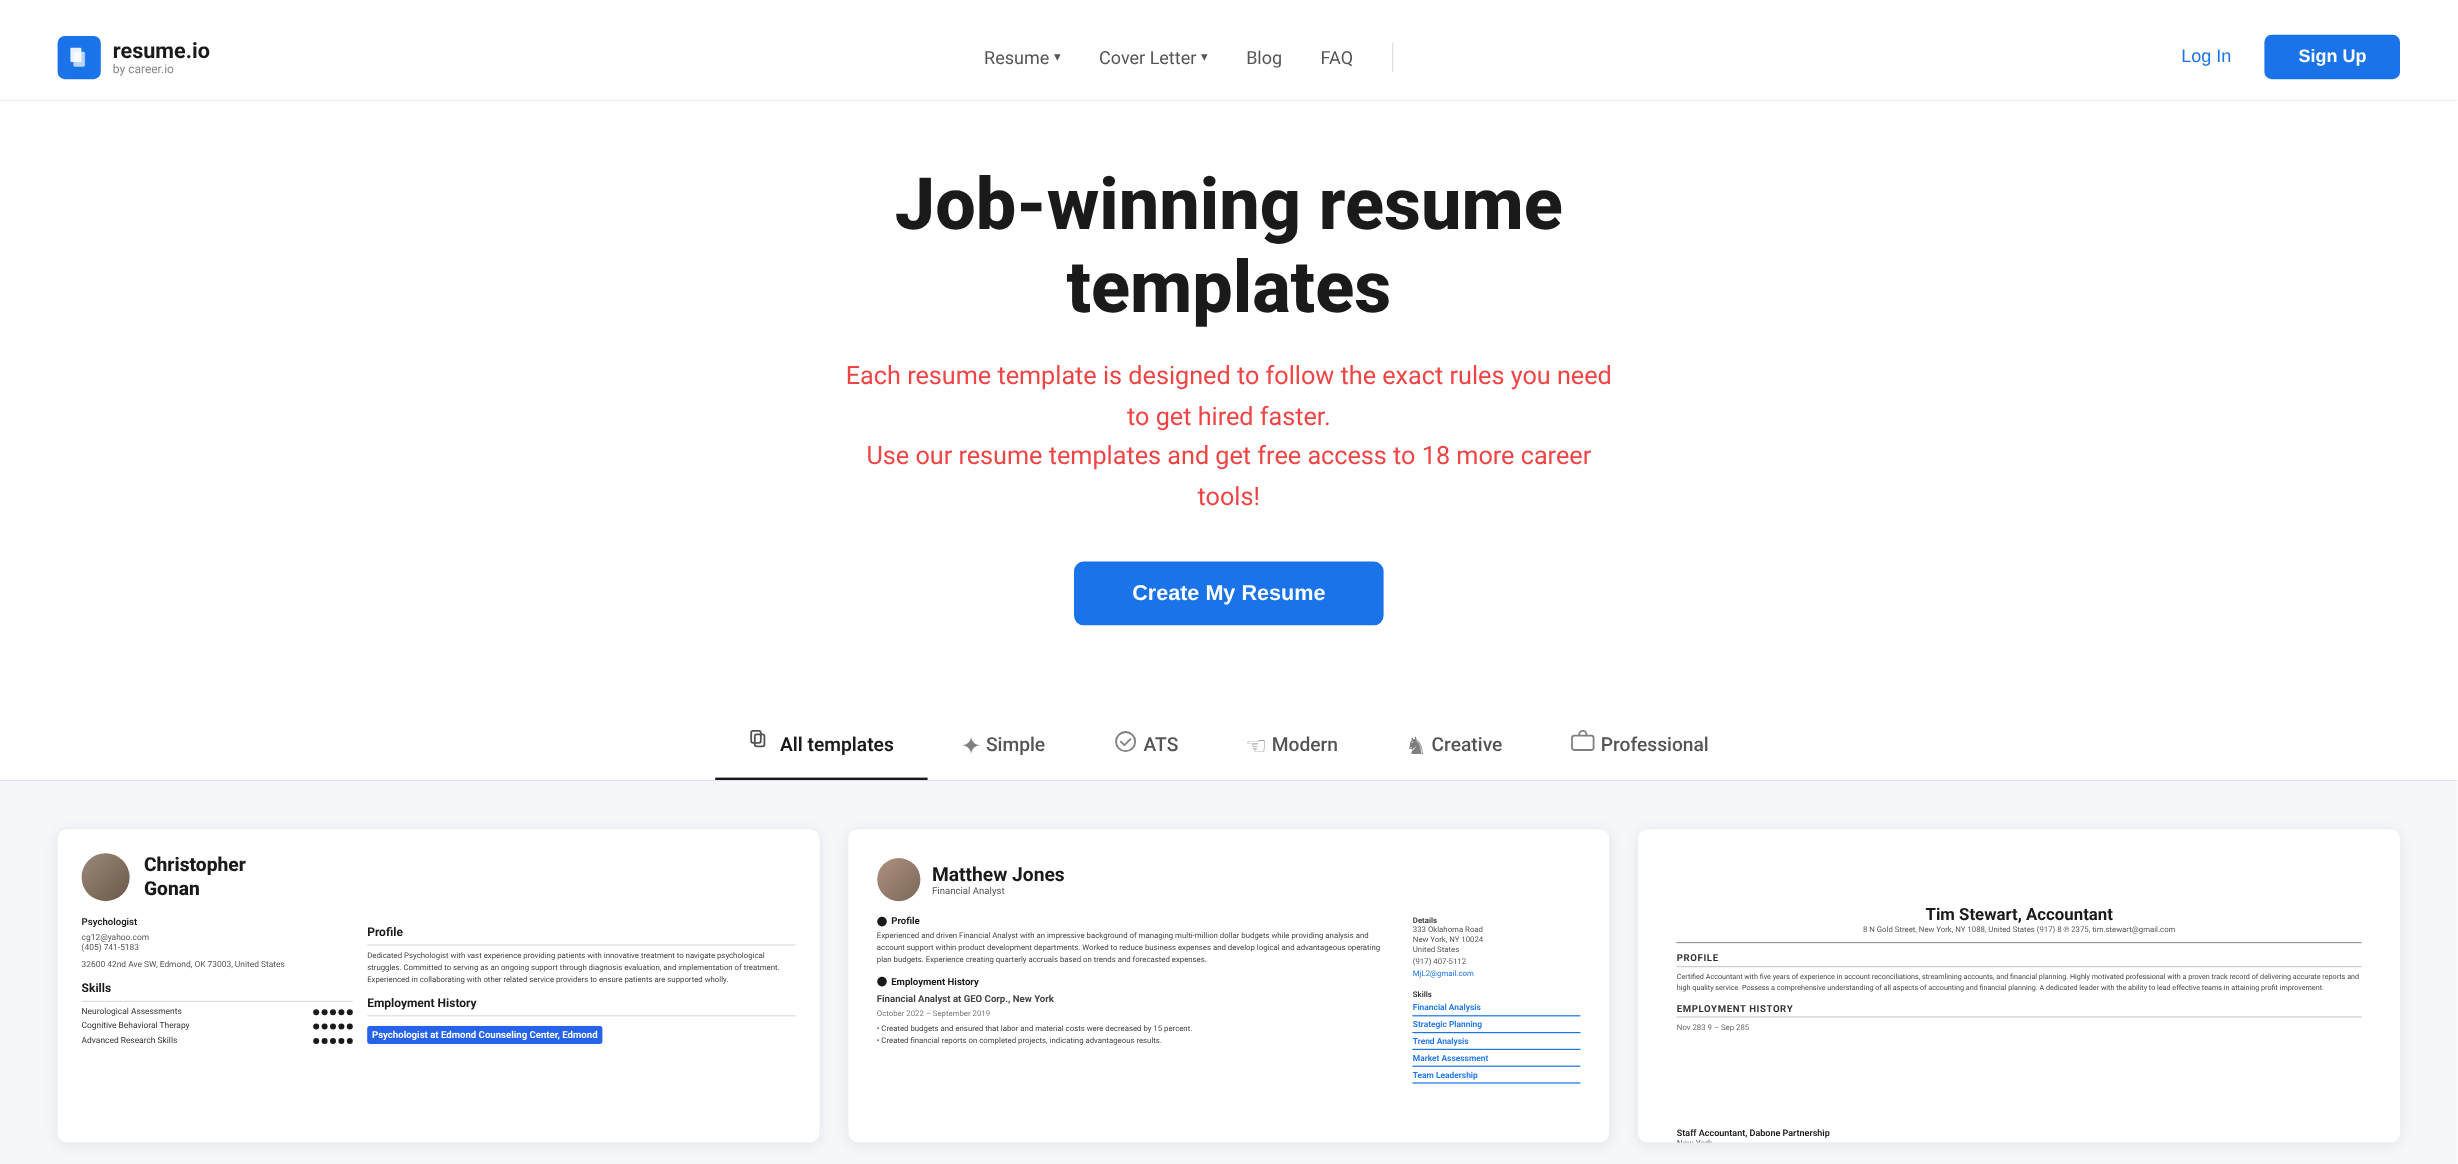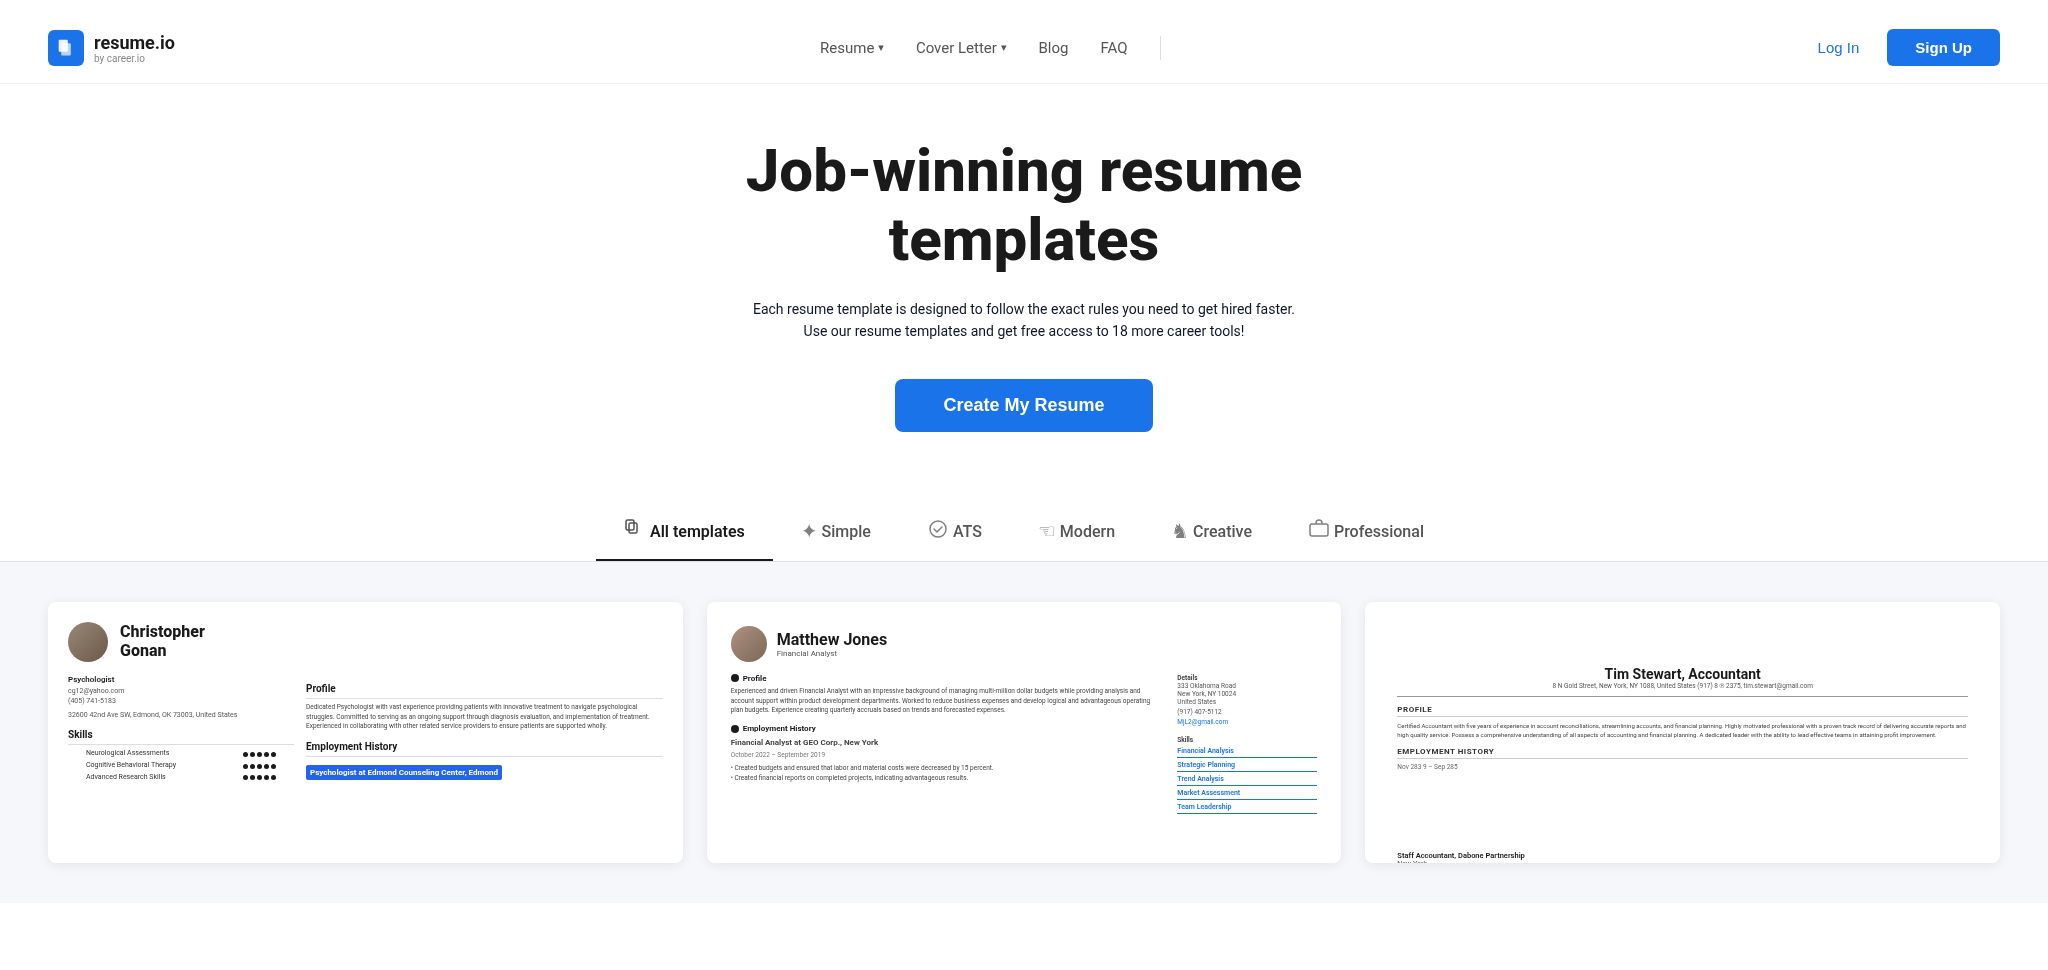--- a/index.html
+++ b/index.html
@@ -36,21 +36,21 @@
       cursor: pointer; font-weight: 600; padding: 10px 28px; border-radius: 6px;
     }
 
     
     .hero { text-align: center; padding: 64px 24px 40px; }
     .hero h1 {
       font-size: 60px; font-weight: 800; color: #1a1a1a; line-height: 1.15;
       max-width: 700px; margin: 0 auto 24px;
     }
     .hero p {
-      font-size: 14px; color: #0f172a; max-width: 640px; margin: 0 auto 36px; line-height: 1.6;
+      font-size: 21px; color: #ef4444; max-width: 640px; margin: 0 auto 36px; line-height: 1.6;
     }
     .btn-cta {
       display: inline-block; background: #1a73e8; color: #fff; font-size: 18px;
       font-weight: 600; padding: 16px 48px; border-radius: 8px; cursor: pointer;
       border: none; text-decoration: none;
     }
 
     
     .filter-section { padding: 32px 0 0; border-bottom: 1px solid #e0e0e0; }
     .filter-tabs {
@@ -91,21 +91,21 @@
     .resume1-name { font-size: 16px; font-weight: 800; color: #1a1a1a; line-height: 1.2; }
     .resume1-subtitle { font-size: 8px; font-weight: 600; color: #1a1a1a; margin-bottom: 2px; }
     .resume1-contact { font-size: 7px; color: #555; }
     .resume1-address { font-size: 7px; color: #555; margin-top: 4px; }
     .resume1-section-title { font-size: 10px; font-weight: 700; color: #1a1a1a; margin: 8px 0 4px; border-bottom: 1px solid #ddd; padding-bottom: 2px; }
     .resume1-body { display: flex; gap: 12px; }
     .resume1-left { flex: 0 0 38%; }
     .resume1-right { flex: 1; }
     .resume1-profile-text { font-size: 6.5px; color: #444; line-height: 1.5; }
     .resume1-job { font-size: 8px; font-weight: 700; color: #fff; background: #2563eb; padding: 2px 4px; border-radius: 2px; margin-top: 4px; display: inline-block; }
-    .resume1-skill { display: flex; justify-content: space-between; align-items: center; margin: 2px 18px; }
+    .resume1-skill { display: flex; justify-content: space-between; align-items: center; margin: 2px 0; }
     .resume1-skill-name { font-size: 7px; color: #333; }
     .resume1-skill-dots { display: flex; gap: 2px; }
     .dot { width: 5px; height: 5px; border-radius: 50%; }
     .dot-filled { background: #1a1a1a; }
 
     
     .resume2 { padding: 24px; font-size: 7px; }
     .resume2-header { margin-bottom: 12px; }
     .resume2-top { display: flex; align-items: center; gap: 10px; margin-bottom: 8px; }
     .resume2-avatar {

